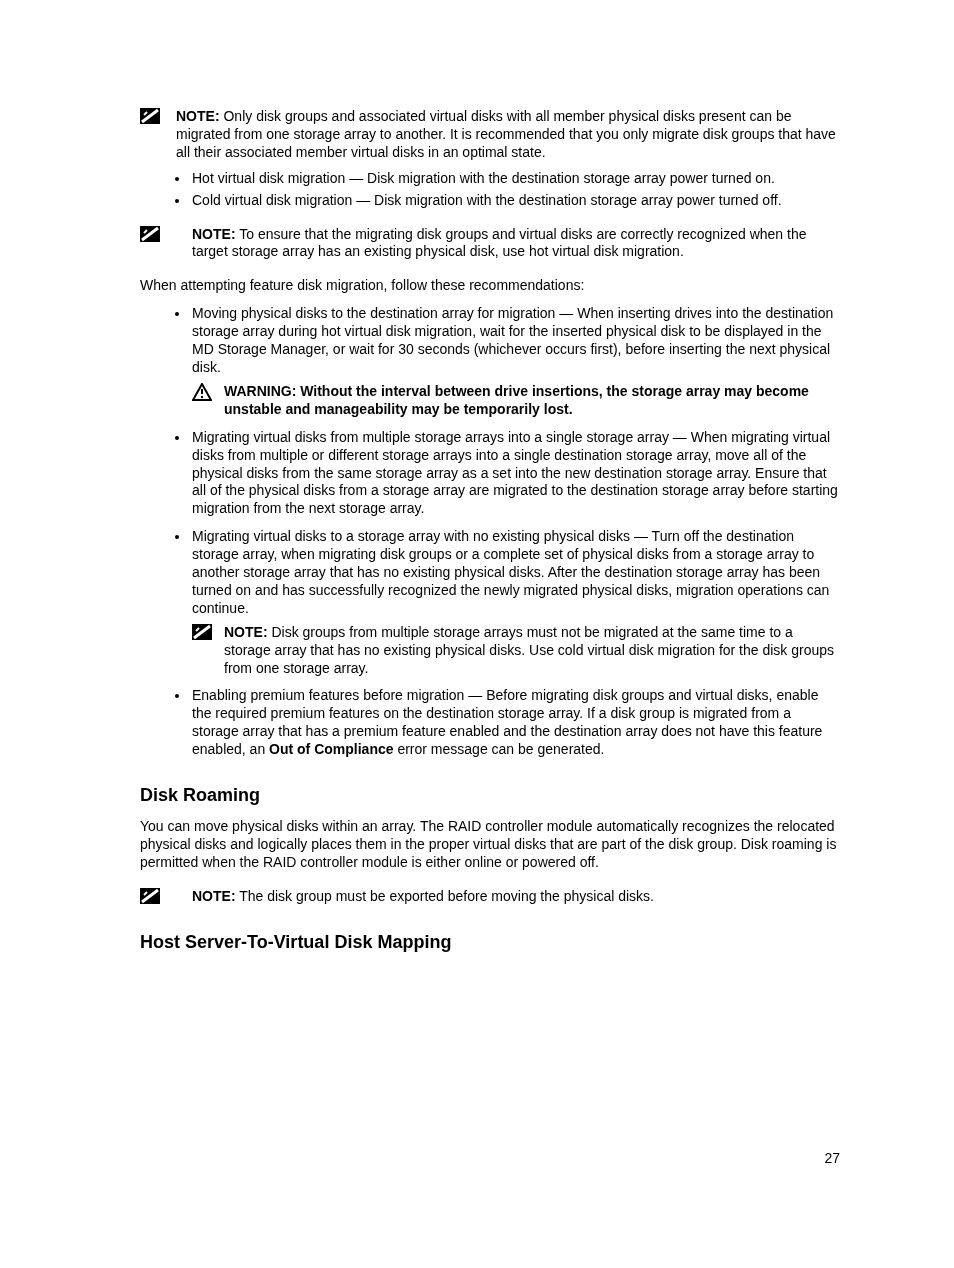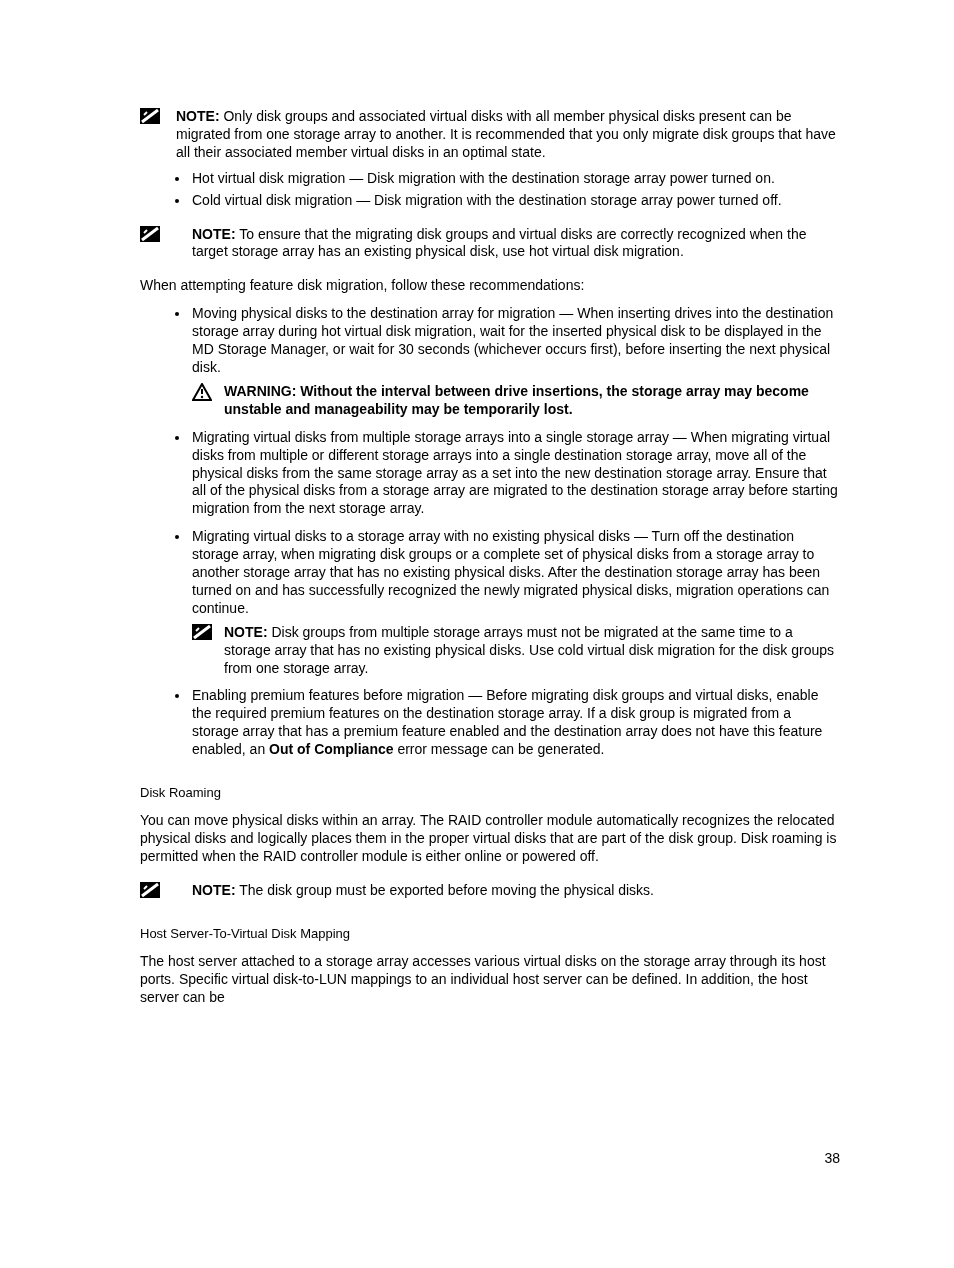--- a/index.html
+++ b/index.html
@@ -58,22 +58,22 @@
     line-height: 1.28;
   }
   .nested-note .icon-slot {
     position: absolute;
     left: 0; top: 0;
     width: 22px; height: 18px;
   }
   .warning-text { font-weight: bold; }
   h2.section {
     font-family: Arial, Helvetica, sans-serif;
-    font-weight: normal;
-    font-size: 13px;
+    font-weight: bold;
+    font-size: 18px;
     margin: 26px 0 12px 0;
   }
   .page-num {
     position: absolute;
     right: 114px;
     bottom: 102px;
     font-size: 14px;
   }
   .bold { font-weight: bold; }
   svg { display: block; }
@@ -157,16 +157,15 @@
       <svg width="20" height="16" viewBox="0 0 20 16">
           <rect x="0" y="0" width="20" height="16" fill="#000"></rect>
           <path d="M2 14 L18 2" stroke="#fff" stroke-width="3"></path>
           <path d="M7 4 L4 7" stroke="#fff" stroke-width="2"></path>
         </svg>
     </span>
     <p class="body-text" style="margin:16px"><span class="note-label">NOTE:</span><span> The disk group must be exported before moving the physical disks.</span></p>
   </div>
 
   <h2 class="section">Host Server-To-Virtual Disk Mapping</h2>
-  <p class="body-text">The host server attached to a storage array accesses various virtual disks on the storage array through its host ports. Specific virtual disk-to-LUN mappings to an individual host server can be defined. In addition, the host server can be</p>
 
-  <div class="page-num">38</div>
+  <div class="page-num">27</div>
 </div>
 
 </body></html>

